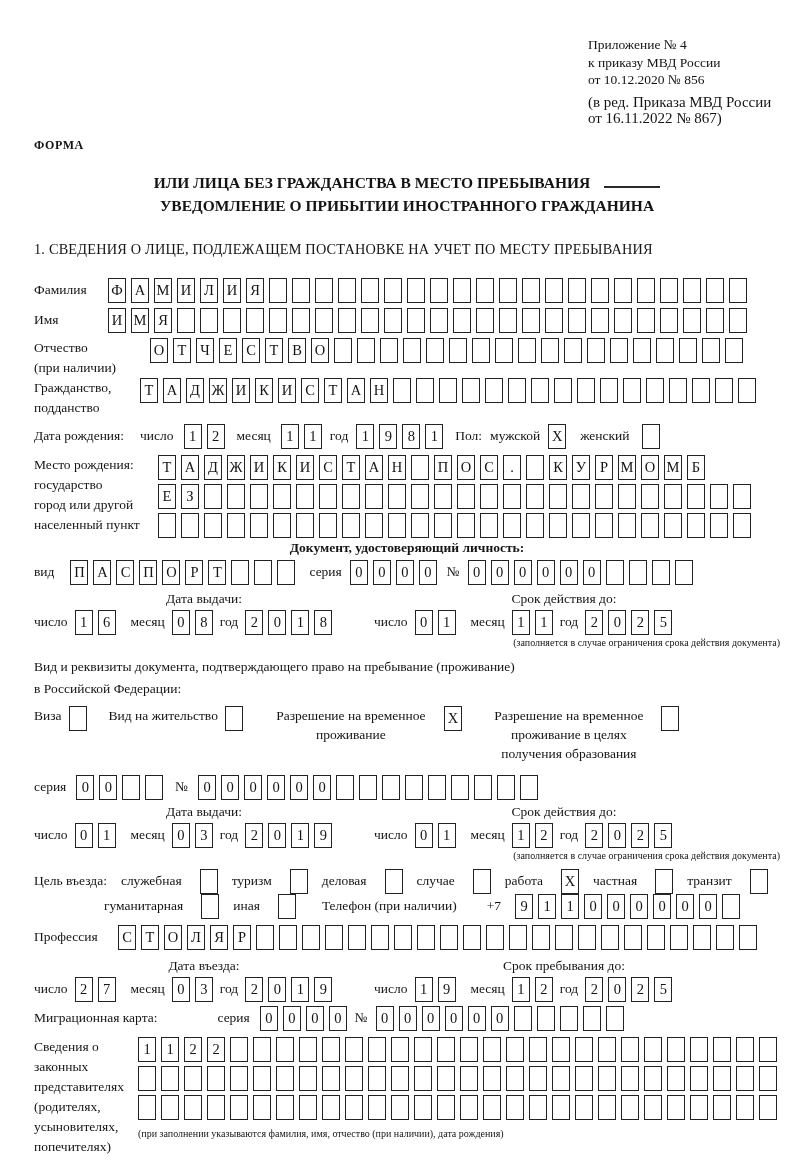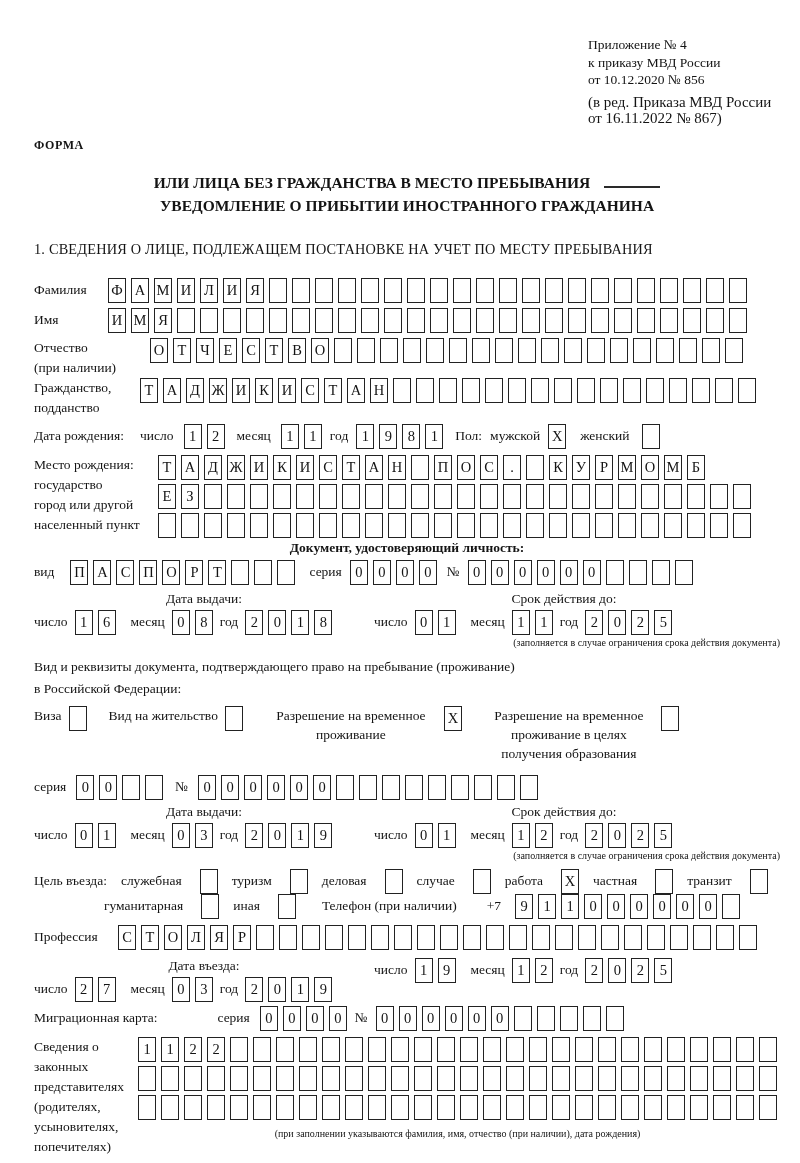--- a/index.html
+++ b/index.html
@@ -33,21 +33,21 @@
   .center-bold{text-align:center;font-weight:bold;margin-bottom:4px}
 
   
   .dates-row{display:flex;margin-bottom:2px}
   .date-group{width:340px}
   .date-group.right{width:380px}
   .dg-head{text-align:center;margin-bottom:3px}
   .dg-row{display:flex;align-items:center;gap:7px}
   .note{font-size:10px}
   .note.right{text-align:right;margin-bottom:8px}
-  .note.center{text-align:center;margin-top:8px}
+  .note.center{text-align:left;margin-top:8px}
 
   .intro{line-height:22px}
 
   .opts{display:flex;align-items:flex-start;margin:6px 0 12px}
   .opt{display:inline-flex;align-items:flex-start;gap:7px}
   .opt .opt-lbl{line-height:19px}
   .opt-wide{width:172px;text-align:center}
   .opt-wider{width:170px;text-align:center}
 
   .opts-line{display:flex;align-items:center;gap:14px;}
@@ -661,20 +661,21 @@
         <span>год</span>
         <span class="cells">
             <span class="cell">2</span>
             <span class="cell">0</span>
             <span class="cell">1</span>
             <span class="cell">9</span>
           </span>
       </div>
     </div>
     <div class="date-group right">
+      <div class="dg-head">Срок пребывания до:</div>
       <div class="dg-row">
         <span>число</span>
         <span class="cells">
             <span class="cell">1</span>
             <span class="cell">9</span>
           </span>
         <span class="ml8">месяц</span>
         <span class="cells">
             <span class="cell">1</span>
             <span class="cell">2</span>

